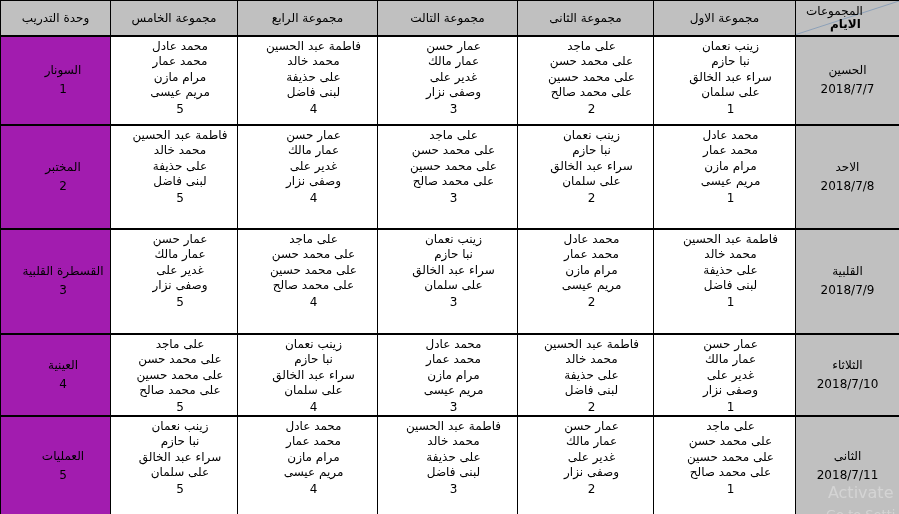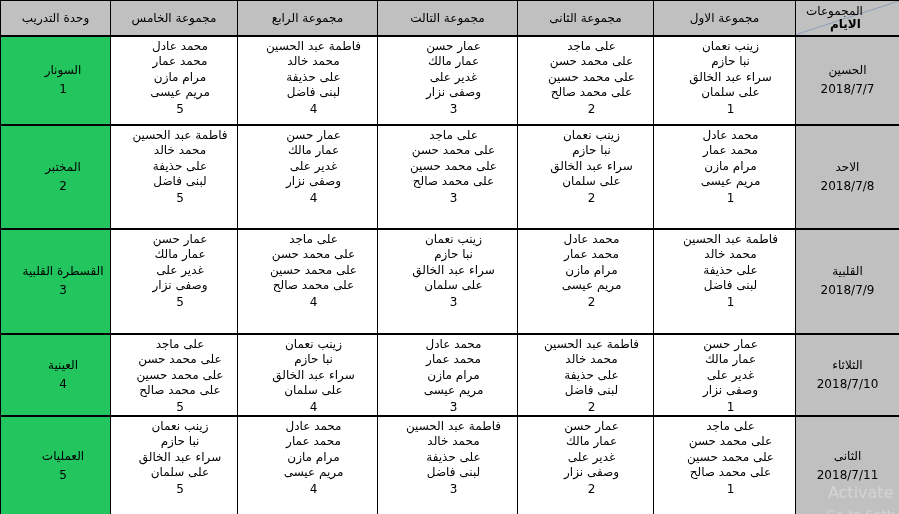--- a/index.html
+++ b/index.html
@@ -46,21 +46,21 @@
   .corner svg{position:absolute;left:0;top:0;width:100%;height:100%;}
   .corner .c-top{position:absolute;top:3px;left:10px;white-space:nowrap;}
   .corner .c-bottom{position:absolute;bottom:4px;left:34px;white-space:nowrap;font-weight:bold;}
   .day-cell{
     background:var(--header-bg);vertical-align:middle;line-height:19px;
   }
   .group-cell{
     vertical-align:top;padding-top:2px;line-height:15.5px;background:#fff;padding-left:12px;
   }
   .unit-cell{
-    vertical-align:middle;line-height:19px;background:#22c55e;padding-left:15px;
+    vertical-align:middle;line-height:19px;background:#a21caf;padding-left:15px;
   }
   .num-line{line-height:16px;}
   .date-line{direction:ltr;}
   .watermark{
     position:absolute;left:826px;top:471px;
     color:var(--wm-col);text-align:center;pointer-events:none;white-space:nowrap;margin-top:13px;
   }
   .watermark .wm1{font-size:16px;line-height:18px;}
   .watermark .wm2{font-size:13px;line-height:15px;margin-top:5px;}
 </style>

